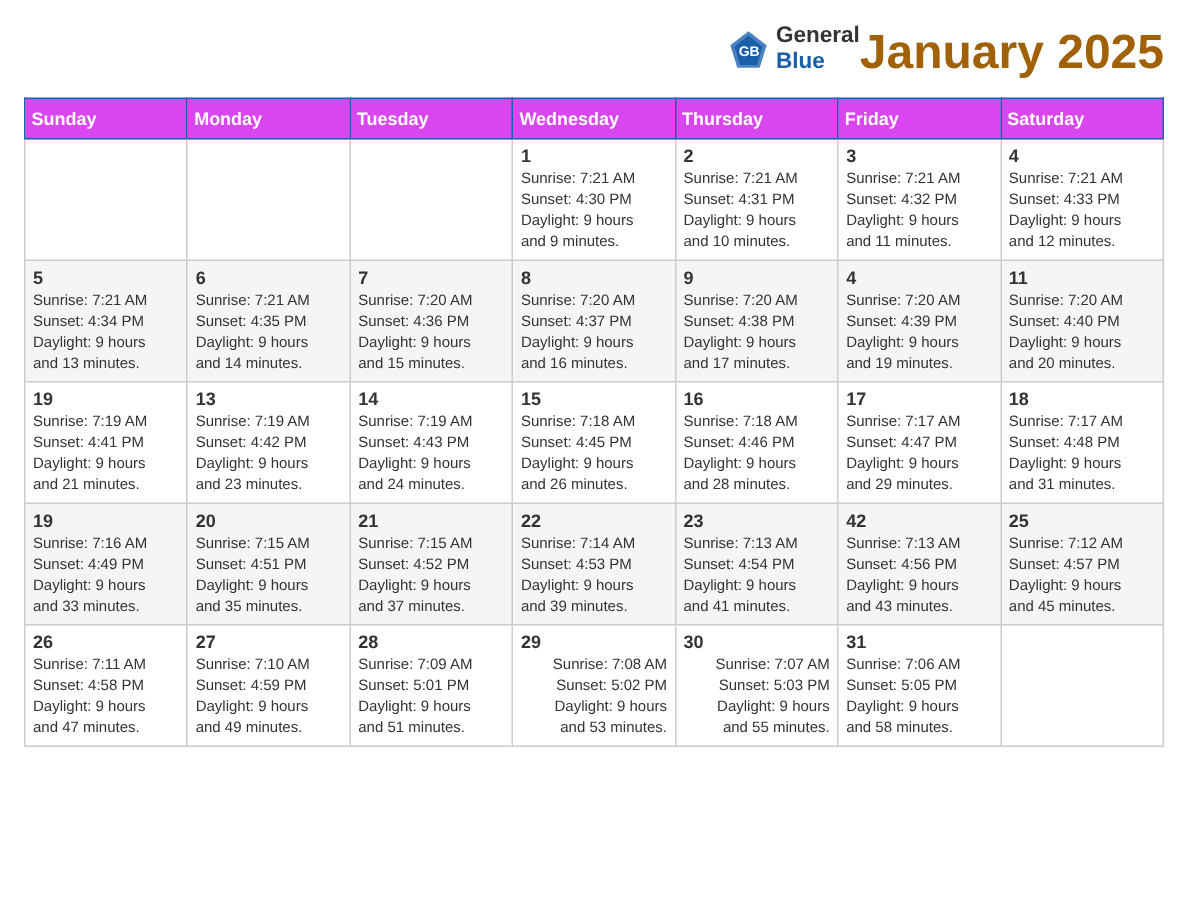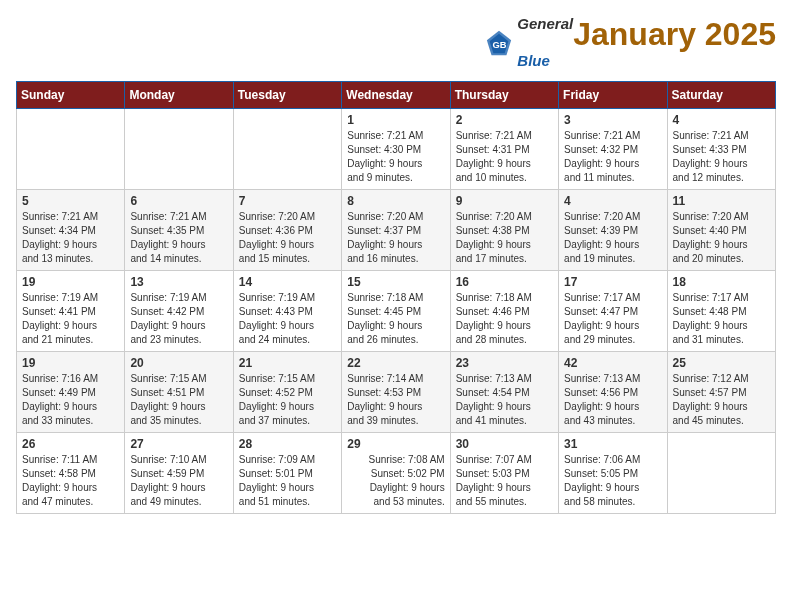--- a/index.html
+++ b/index.html
@@ -18,32 +18,30 @@
     }
     .logo {
       display: flex;
       align-items: center;
       gap: 4px;
     }
     .logo-text {
       display: flex;
       flex-direction: column;
       line-height: 1.1;
-      font-style: italic;
     }
     .logo-general {
       font-size: 15px;
       font-weight: bold;
       color: #333;
     }
     .logo-blue {
       font-size: 15px;
       font-weight: bold;
       color: #1a5fa8;
-      margin-top: 20px;
     }
     .logo-icon {
       width: 28px;
       height: 28px;
     }
     .title-area {
       text-align: right;
     }
     .month-title {
       font-size: 32px;
@@ -53,21 +51,21 @@
     .location {
       font-size: 14px;
       color: #555;
     }
     .calendar {
       width: 100%;
       border-collapse: collapse;
       border: 1px solid #ccc;
     }
     .calendar th {
-      background: #7f1d1d;
+      background: #d946ef;
       color: #fff;
       font-size: 12px;
       font-weight: bold;
       padding: 6px 4px;
       text-align: left;
       border: 1px solid #1a5fa8;
     }
     .calendar td {
       vertical-align: top;
       border: 1px solid #ccc;
@@ -339,21 +337,21 @@
         </td>
         <td>
           <span class="day-number">29</span>
           <div class="day-info" style="white-space: pre-line; text-align: right;">Sunrise: 7:08 AM
 Sunset: 5:02 PM
 Daylight: 9 hours
 and 53 minutes.</div>
         </td>
         <td>
           <span class="day-number">30</span>
-          <div class="day-info" style="white-space: pre-line;">Sunrise: 7:07 AM
+          <div class="day-info" style="white-space: pre-line; text-align: right;">Sunrise: 7:07 AM
 Sunset: 5:03 PM
 Daylight: 9 hours
 and 55 minutes.</div>
         </td>
         <td>
           <span class="day-number">31</span>
           <div class="day-info" style="white-space: pre-line;">Sunrise: 7:06 AM
 Sunset: 5:05 PM
 Daylight: 9 hours
 and 58 minutes.</div>

